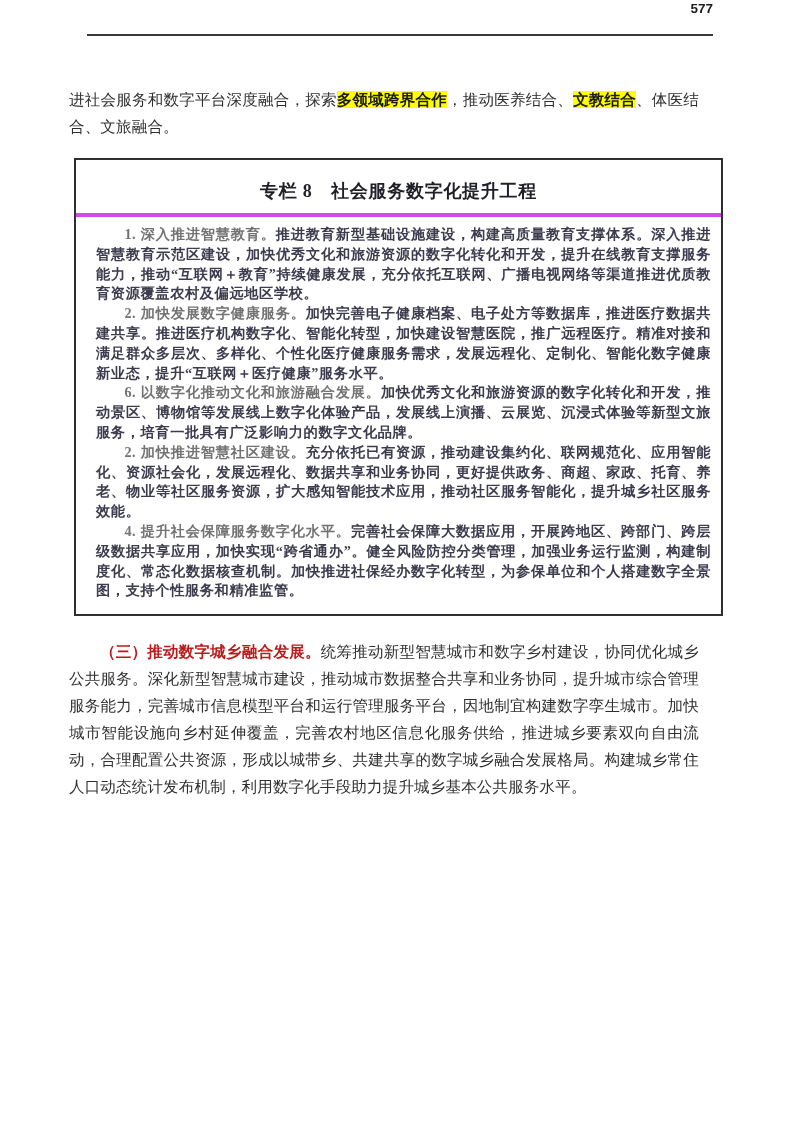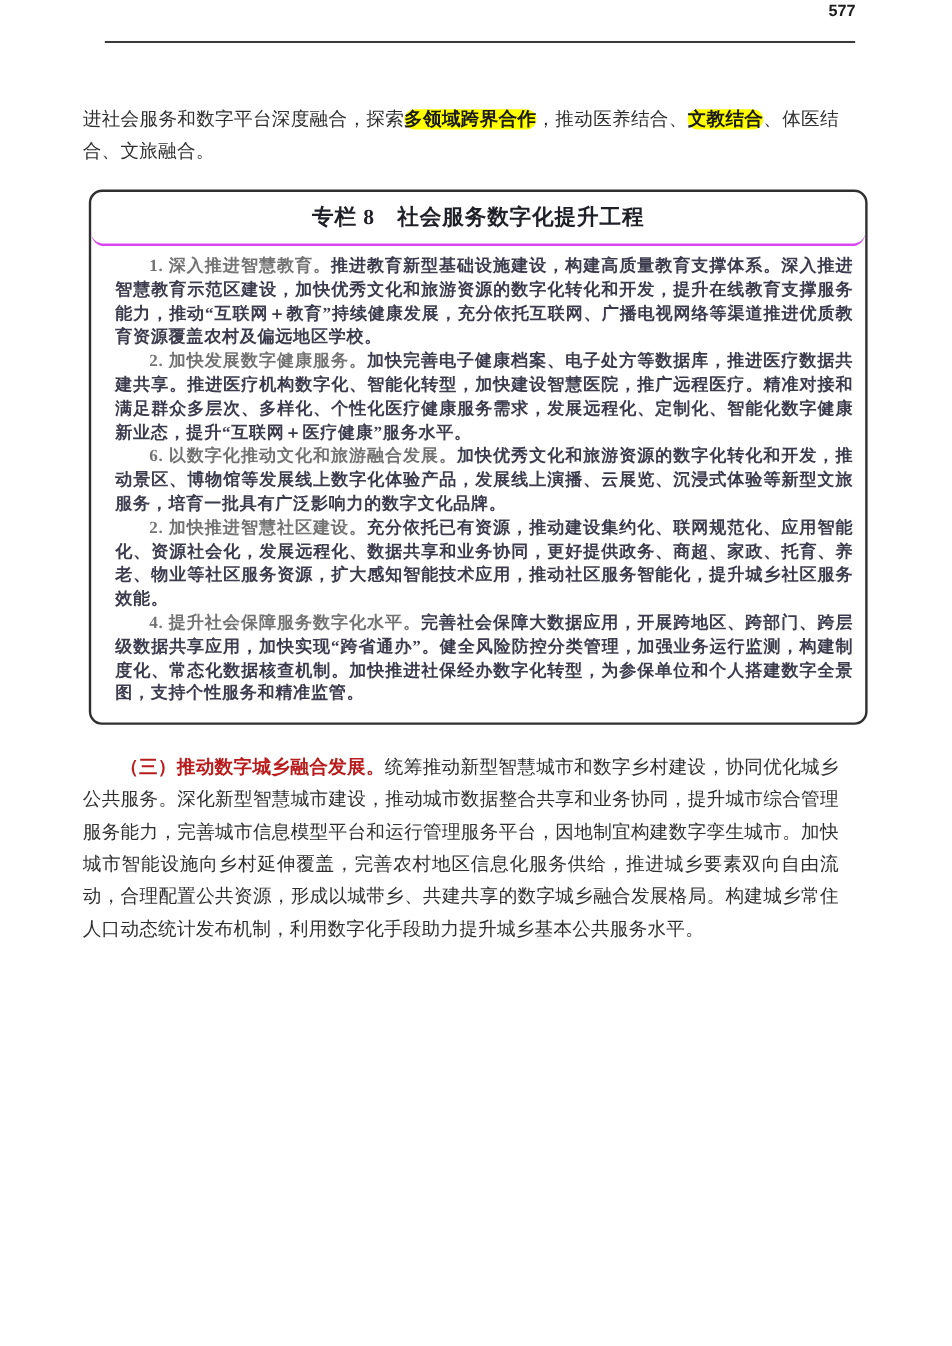--- a/index.html
+++ b/index.html
@@ -1,15 +1,15 @@
 <!DOCTYPE html>
 <html><head>
 <meta charset="utf-8">
 <style>
-  * { margin: 0; padding: 0; box-sizing: border-box; border-radius: 11px; }
+  * { margin: 0; padding: 0; box-sizing: border-box; }
   html, body { background: #ffffff; }
   body {
     width: 793px; height: 1122px;
     font-family: "Liberation Serif", serif;
     color: #2f2f2f;
     position: relative;
     overflow: hidden;
   }
   .page {
     position: relative;
@@ -47,23 +47,23 @@
     color: #1a1a1a;
   }
   .callout-box {
     margin-top: 18px;
     margin-left: 5px;
     width: 649px;
     border: 2px solid #2f2f2f;
     background: #ffffff;
   }
   .box-header {
-    border-bottom: 2px solid #d946ef;
+    border-bottom: 4px solid #d946ef;
     text-align: center;
-    padding: 9px 0 10px 0;
+    padding: 19px 0 10px 0;
   }
   .box-title {
     font-size: 18px;
     font-weight: bold;
     color: #1f1f28;
     letter-spacing: 0.04em;
   }
   .box-body {
     padding: 8px 10px 13px 20px;
   }

